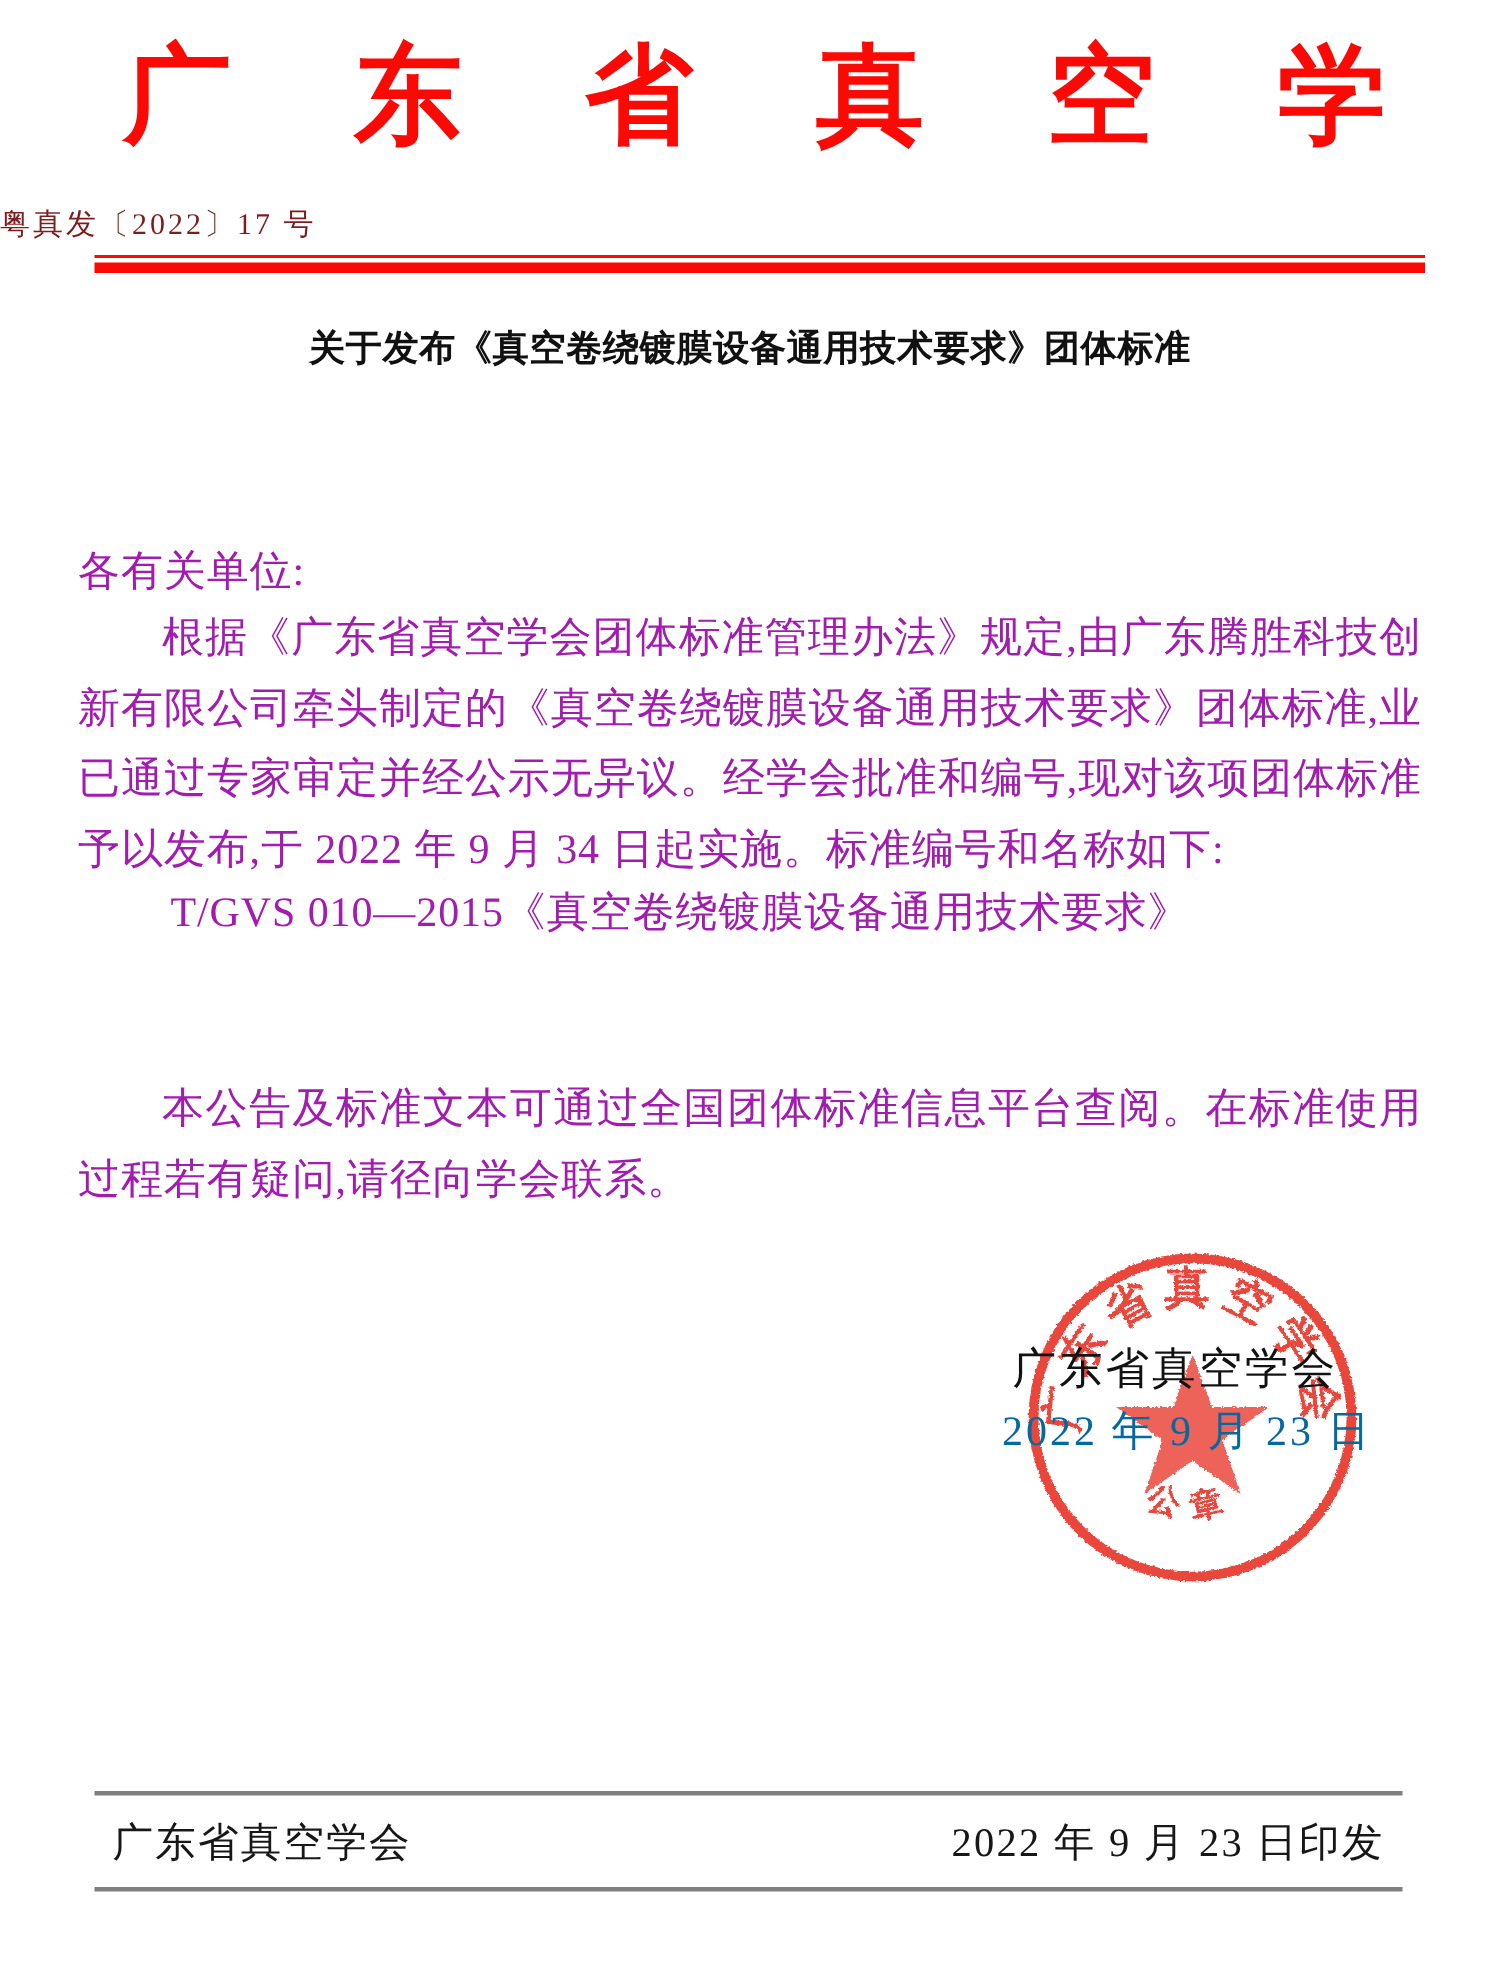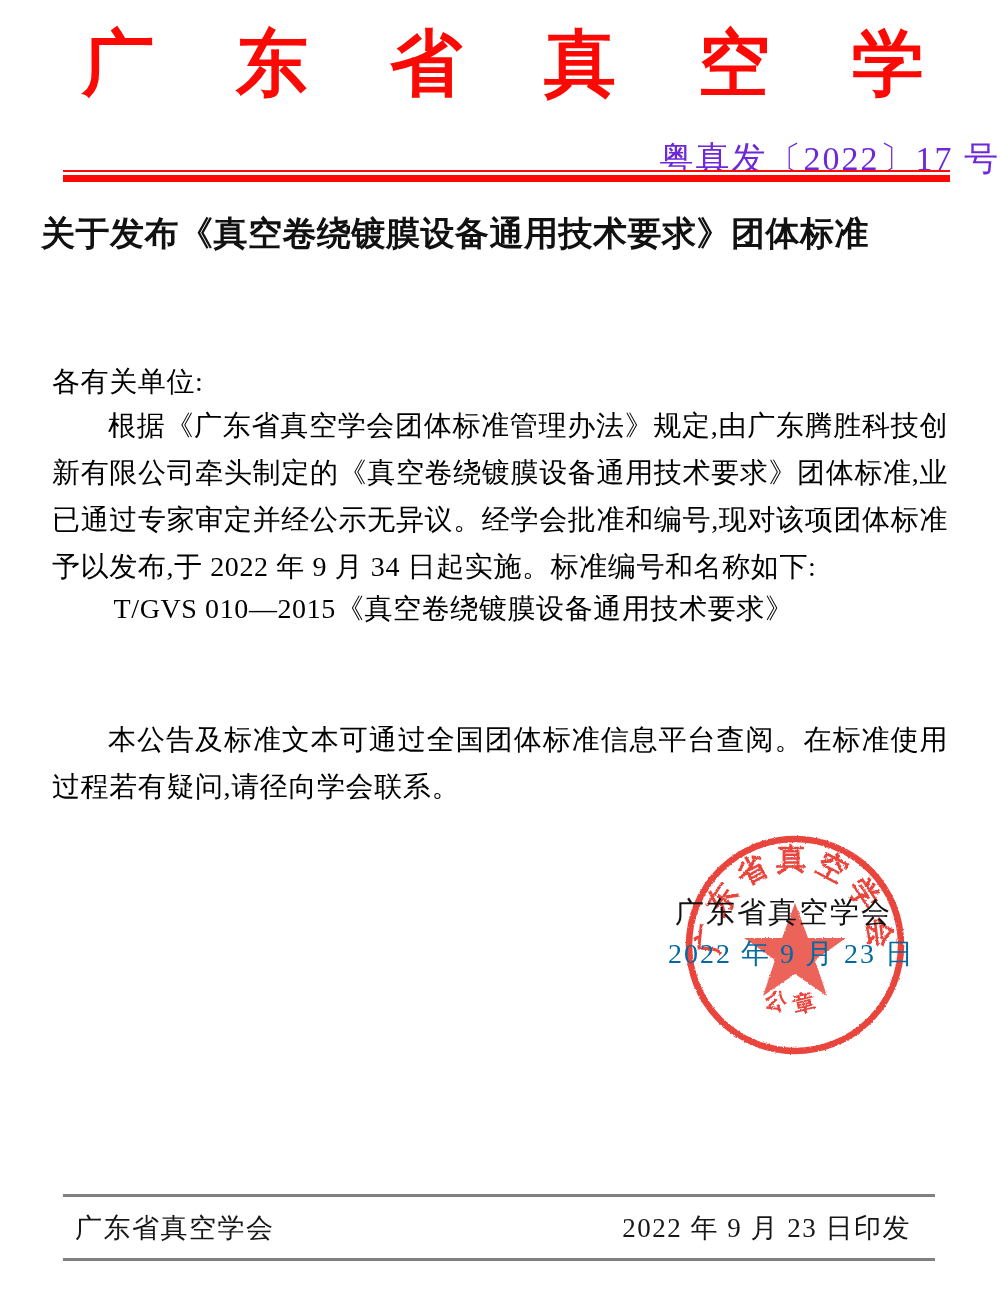--- a/index.html
+++ b/index.html
@@ -40,25 +40,25 @@
     text-indent: 32px;
     white-space: nowrap;
   }
 
   
   .doc-number {
     position: absolute;
     top: 136px;
     left: 0;
     width: 1000px;
-    text-align: right;
-    font-family: "Liberation Serif", "DejaVu Serif", serif;
-    font-size: 34px;
+    text-align: left;
+    font-family: "Liberation Serif", "DejaVu Serif", serif;
+    font-size: 20px;
     letter-spacing: 2px;
-    color: #6d28d9;
+    color: #7f1d1d;
   }
 
   
   .red-rule {
     position: absolute;
     left: 63px;
     width: 887px;
   }
   .red-rule .thin {
     height: 2px;
@@ -70,40 +70,40 @@
   }
   .red-rule .thick {
     height: 7px;
     background: #fb0a05;
   }
 
   
   .doc-title {
     position: absolute;
     top: 208px;
-    left: 41px;
+    left: 55px;
     width: 890px;
-    text-align: left;
+    text-align: center;
     font-family: "Liberation Sans", "DejaVu Sans", sans-serif;
     font-weight: 700;
-    font-size: 34px;
+    font-size: 24px;
     line-height: 50px;
     color: #111111;
     letter-spacing: 0.5px;
   }
 
   
   .body-block {
     position: absolute;
     left: 52px;
     width: 896px;
     font-family: "Liberation Serif", "DejaVu Serif", serif;
     font-size: 28px;
     line-height: 47px;
-    color: #000000;
+    color: #a21caf;
     letter-spacing: 0.6px;
   }
   .body-block.salutation { top: 358px; }
   .body-block.para1 { top: 402px; text-align: justify; text-align-last: left; }
   .body-block.std { top: 585px; }
   .body-block.para2 { top: 716px; text-align: justify; text-align-last: left; }
 
   .indent2 { text-indent: 2em; }
   .indent3 { text-indent: 2.2em; }
 
@@ -172,21 +172,21 @@
     top: 1210px;
     width: 850px;
     display: flex;
     justify-content: space-between;
     align-items: baseline;
     font-family: "Liberation Serif", "DejaVu Serif", serif;
     font-size: 27px;
     letter-spacing: 1.5px;
     color: #171717;
   }
-  .footer-right { margin-right: 14px; }
+  .footer-right { margin-right: 2px; }
 </style>
 </head>
 <body>
 
 <div class="page">
 
   <div class="masthead">
     <div class="masthead-title">广 东 省 真 空 学 会</div>
   </div>
 

